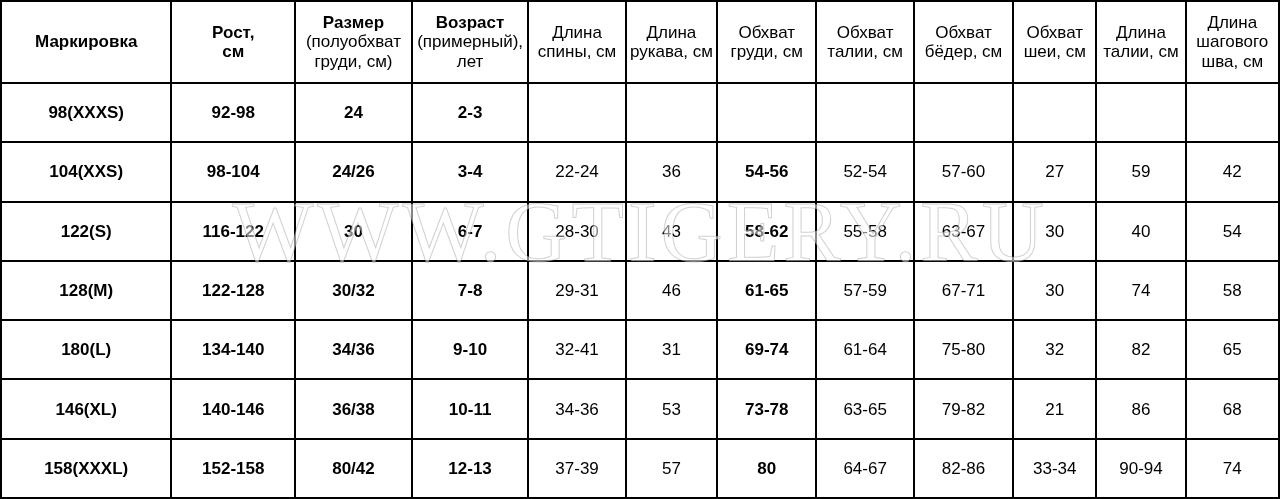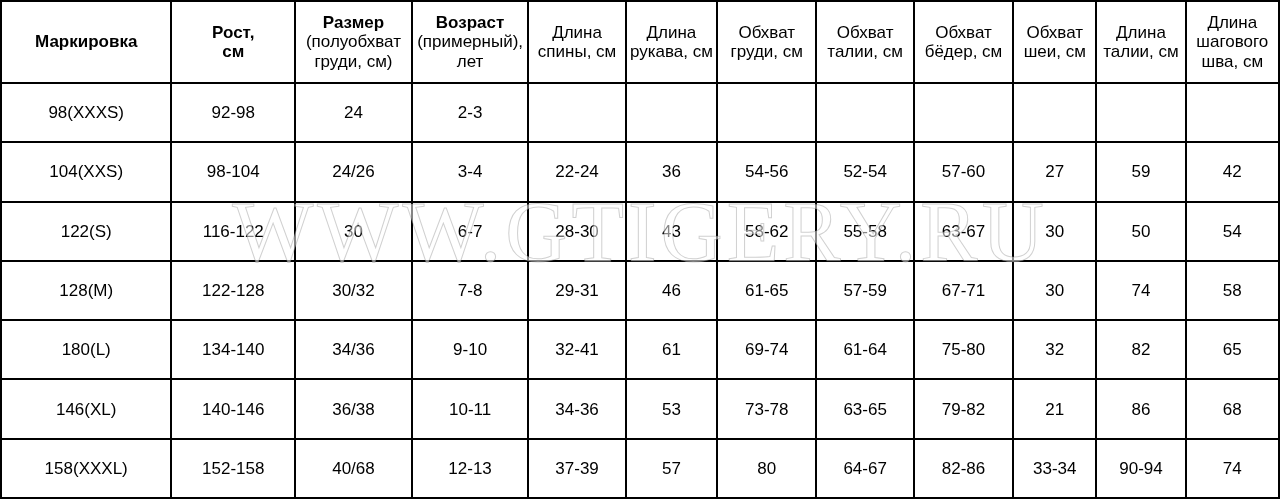--- a/index.html
+++ b/index.html
@@ -47,21 +47,21 @@
   tbody tr {
     height: 37px;
   }
   tbody tr.shaded td {
     background-color: #c9c9c9;
   }
   tbody tr.plain td {
     background-color: #ffffff;
   }
   td.c0, td.c1, td.c2, td.c3, td.c6 {
-    font-weight: normal;
+    font-weight: bold;
   }
   td.c4, td.c5, td.c7, td.c8, td.c9, td.c10, td.c11 {
     font-weight: normal;
   }
   
   col.w0 { width: 168px; }
   col.w1 { width: 122px; }
   col.w2 { width: 115px; }
   col.w3 { width: 115px; }
   col.w4 { width: 96px; }
@@ -198,21 +198,21 @@
         <td class="c0">122(S)</td>
         <td class="c1">116-122</td>
         <td class="c2">30</td>
         <td class="c3">6-7</td>
         <td class="c4">28-30</td>
         <td class="c5">43</td>
         <td class="c6">58-62</td>
         <td class="c7">55-58</td>
         <td class="c8">63-67</td>
         <td class="c9">30</td>
-        <td class="c10">50</td>
+        <td class="c10">40</td>
         <td class="c11">54</td>
       </tr>
       <tr class="shaded">
         <td class="c0">128(M)</td>
         <td class="c1">122-128</td>
         <td class="c2">30/32</td>
         <td class="c3">7-8</td>
         <td class="c4">29-31</td>
         <td class="c5">46</td>
         <td class="c6">61-65</td>
@@ -221,21 +221,21 @@
         <td class="c9">30</td>
         <td class="c10">74</td>
         <td class="c11">58</td>
       </tr>
       <tr class="shaded">
         <td class="c0">180(L)</td>
         <td class="c1">134-140</td>
         <td class="c2">34/36</td>
         <td class="c3">9-10</td>
         <td class="c4">32-41</td>
-        <td class="c5">61</td>
+        <td class="c5">31</td>
         <td class="c6">69-74</td>
         <td class="c7">61-64</td>
         <td class="c8">75-80</td>
         <td class="c9">32</td>
         <td class="c10">82</td>
         <td class="c11">65</td>
       </tr>
       <tr class="plain">
         <td class="c0">146(XL)</td>
         <td class="c1">140-146</td>
@@ -246,21 +246,21 @@
         <td class="c6">73-78</td>
         <td class="c7">63-65</td>
         <td class="c8">79-82</td>
         <td class="c9">21</td>
         <td class="c10">86</td>
         <td class="c11">68</td>
       </tr>
       <tr class="plain">
         <td class="c0">158(XXXL)</td>
         <td class="c1">152-158</td>
-        <td class="c2">40/68</td>
+        <td class="c2">80/42</td>
         <td class="c3">12-13</td>
         <td class="c4">37-39</td>
         <td class="c5">57</td>
         <td class="c6">80</td>
         <td class="c7">64-67</td>
         <td class="c8">82-86</td>
         <td class="c9">33-34</td>
         <td class="c10">90-94</td>
         <td class="c11">74</td>
       </tr>

